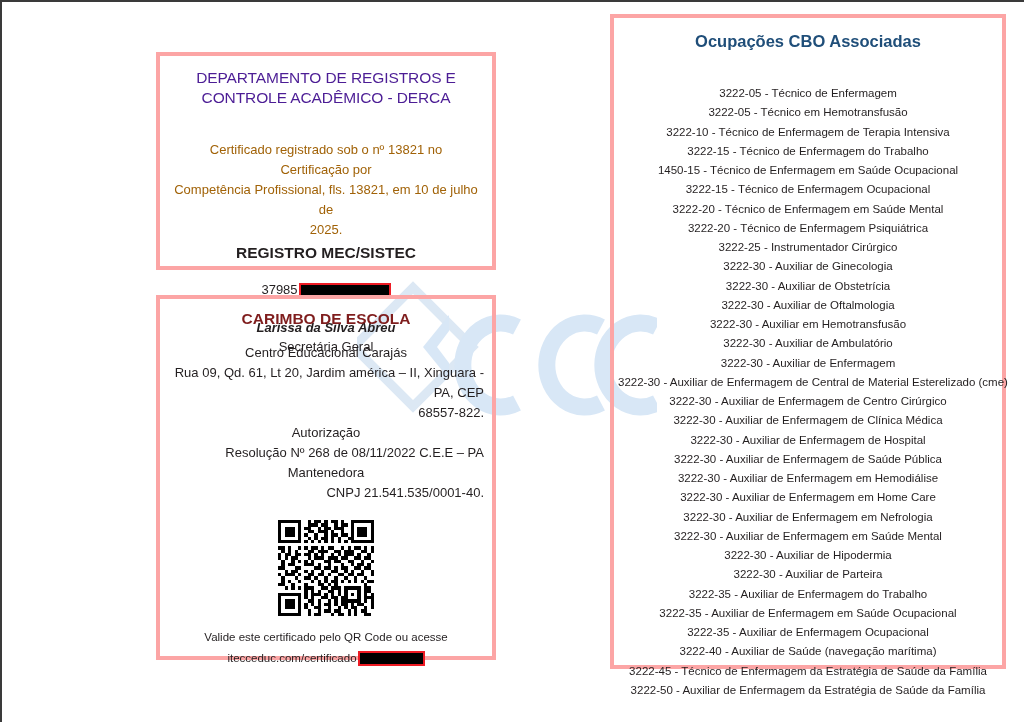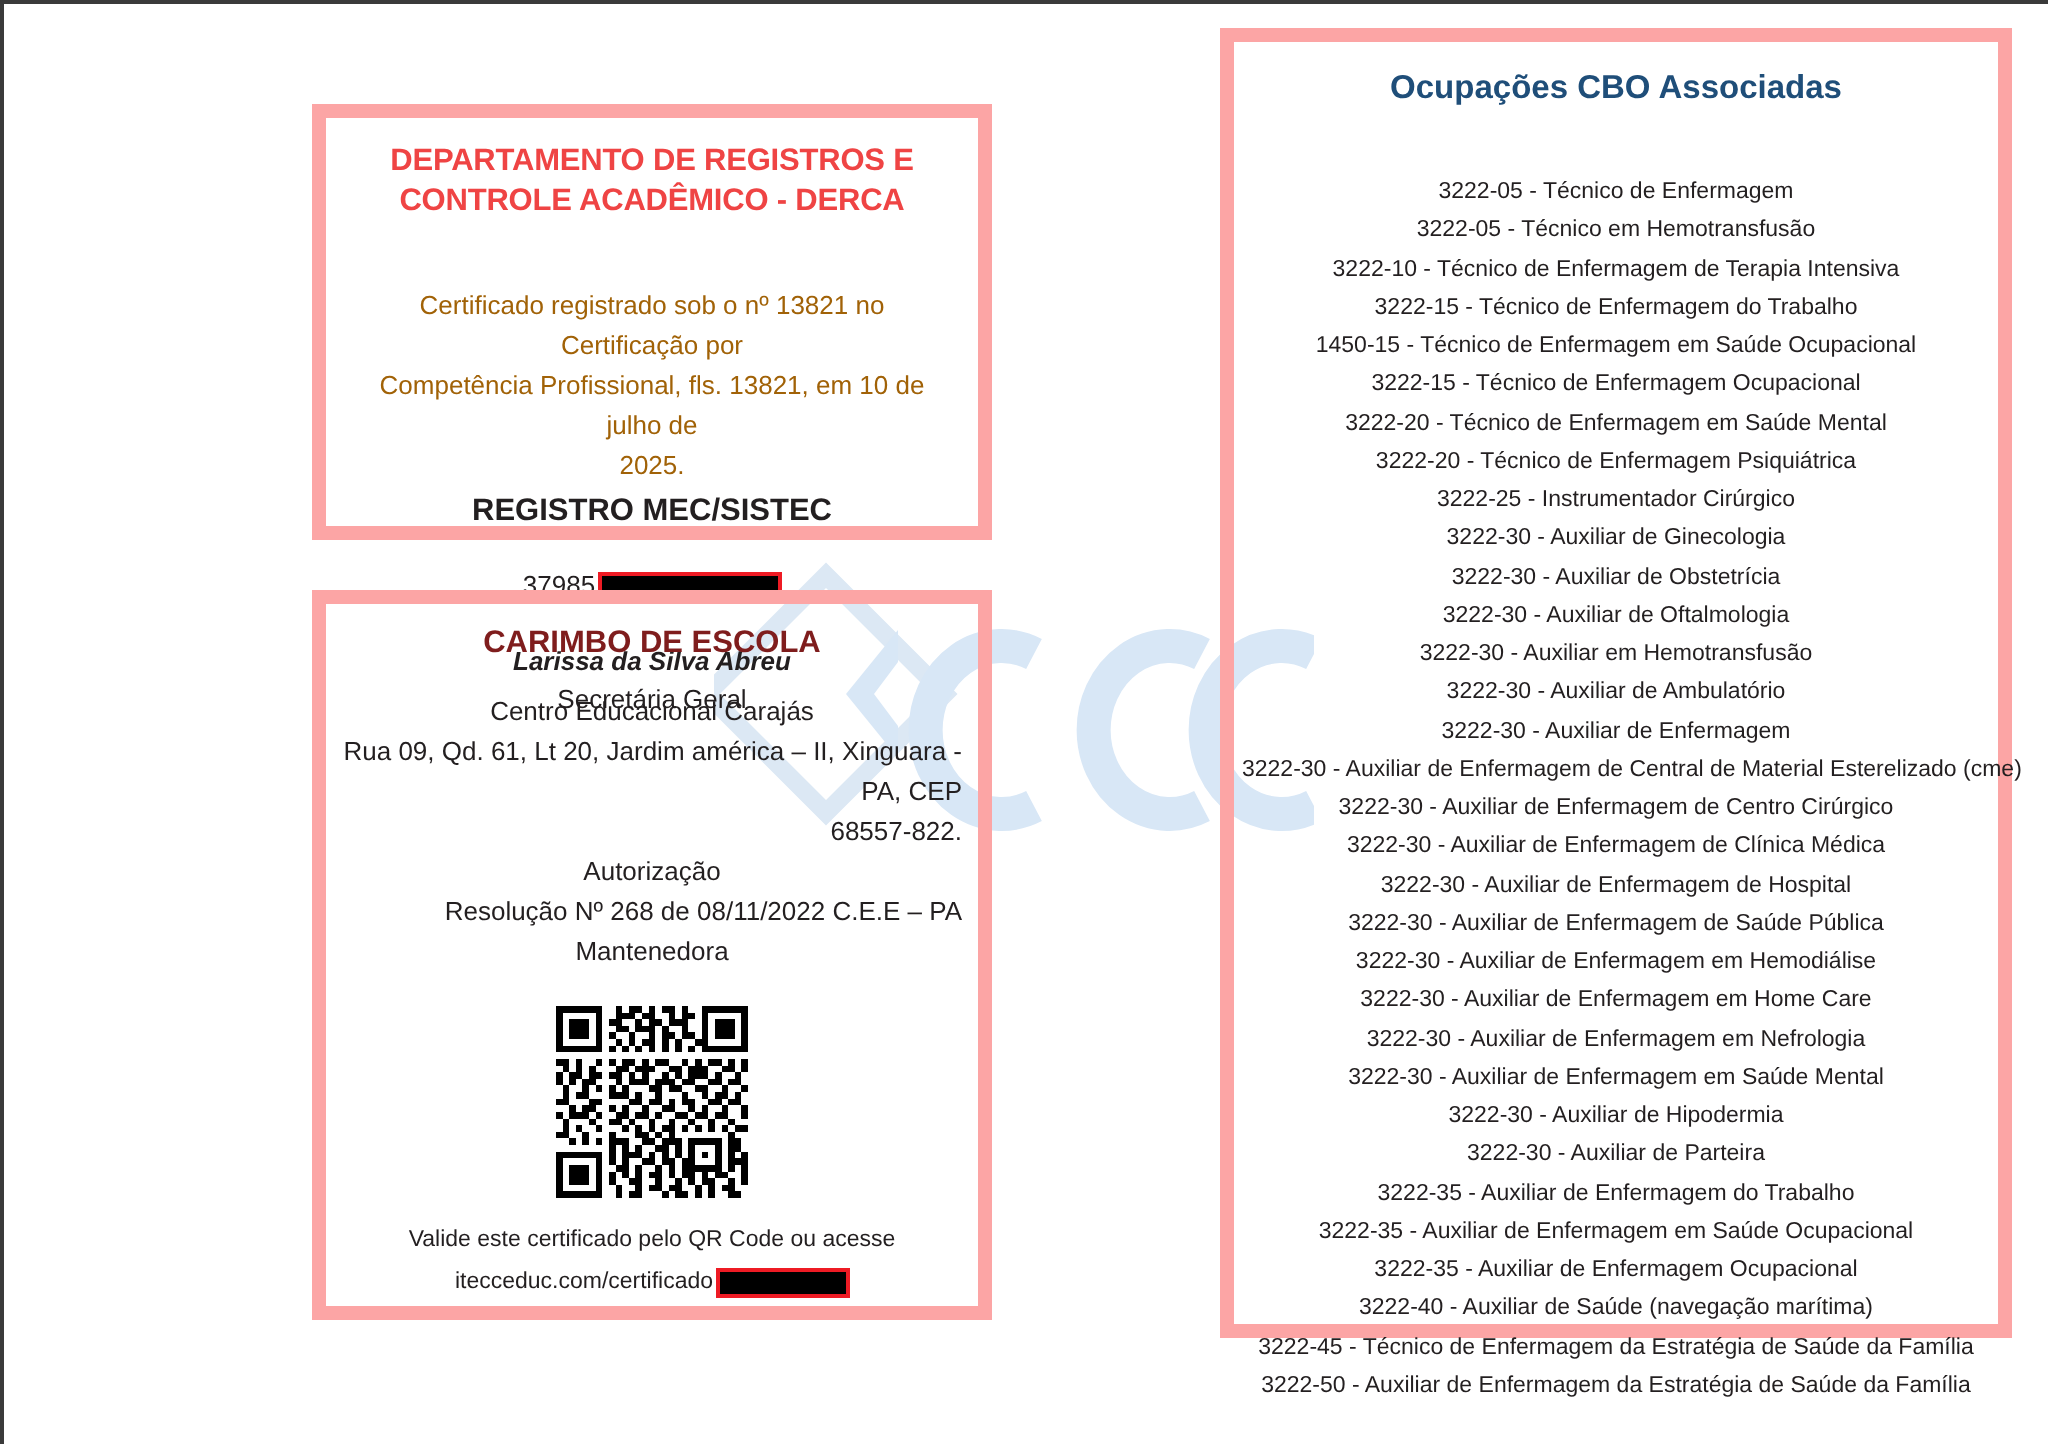--- a/index.html
+++ b/index.html
@@ -39,37 +39,37 @@
     height: 175px;
     z-index: 0;
     pointer-events: none;
   }
   #watermark svg { display: block; }
 
   
   .doc-box {
     position: absolute;
     box-sizing: border-box;
-    border: 7px solid #fca5a5;
+    border: 4px solid #fca5a5;
     background: transparent;
     z-index: 2;
   }
 
   
   #box-derca {
     left: 154px;
     top: 50px;
     width: 340px;
     height: 218px;
     padding: 12px 14px 0 14px;
     text-align: center;
   }
   .derca-title {
-    color: #ef4444;
-    font-weight: bold;
+    color: #4c1d95;
+    font-weight: normal;
     font-size: 15.5px;
     line-height: 20px;
     letter-spacing: -0.1px;
   }
   .derca-body {
     margin-top: 32px;
     font-size: 13px;
     line-height: 20px;
     color: #a16207;
   }
@@ -238,20 +238,21 @@
   <div class="doc-box" id="box-carimbo">
     <div class="carimbo-title">CARIMBO DE ESCOLA</div>
 
     <div class="carimbo-block">
       <div class="c-strong">Centro Educacional Carajás</div>
       <div class="c-text">Rua 09, Qd. 61, Lt 20, Jardim américa – II, Xinguara - PA, CEP</div>
       <div class="c-text">68557-822.</div>
       <div class="c-strong">Autorização</div>
       <div class="c-text">Resolução Nº 268 de 08/11/2022 C.E.E – PA</div>
       <div class="c-strong">Mantenedora</div>
+      <div class="c-text">CNPJ 21.541.535/0001-40.</div>
     </div>
 
     <div id="qr-wrap">
       <svg id="qr-code" viewBox="0 0 29 29" shape-rendering="crispEdges">
         <rect width="29" height="29" fill="#ffffff"></rect>
         <g fill="#000000">
 
           <rect x="0" y="0" width="7" height="1"></rect>
             <rect x="0" y="6" width="7" height="1"></rect>
           <rect x="0" y="0" width="1" height="7"></rect>

